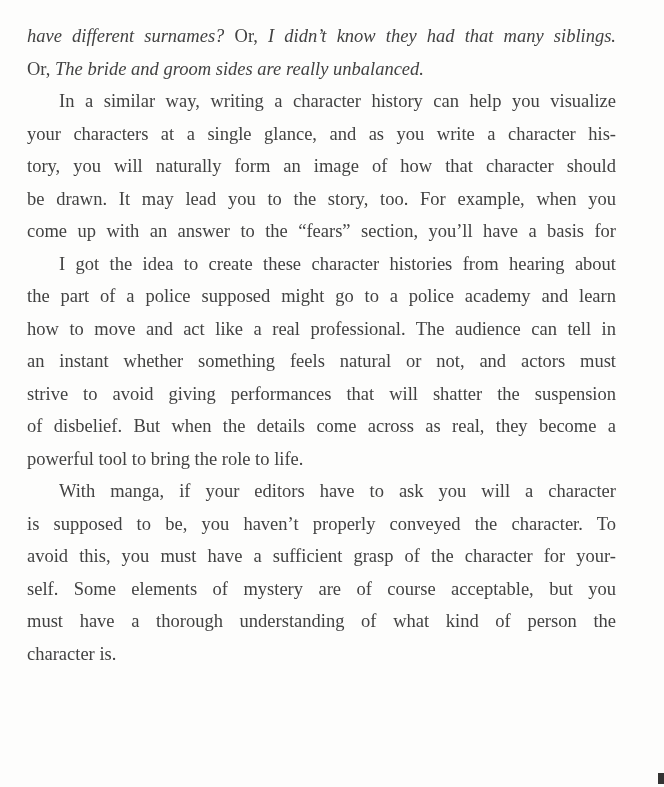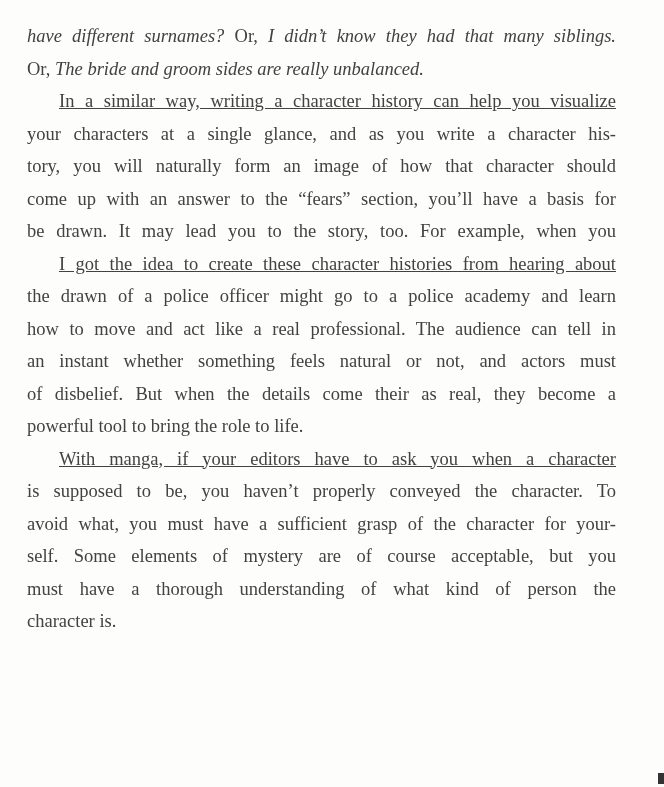--- a/index.html
+++ b/index.html
@@ -29,21 +29,20 @@
     text-align-last:justify;
     overflow:hidden;
     white-space:normal;
   }
   .line.last{
     text-align:left;
     text-align-last:left;
   }
   .line.ind{
     padding-left:32px;
-    text-decoration:underline;
   }
   .it{font-style:italic;}
   .rm{font-style:normal;}
   .corner-mark{
     position:absolute;
     right:0;
     bottom:3px;
     width:6px;
     height:11px;
     background:#333333;
@@ -52,30 +51,31 @@
 </head>
 <body>
 
 <main class="page">
   <div class="text-block" id="text-block">
       <div class="line"><span class="it">have different surnames? </span><span class="rm">Or, </span><span class="it">I didn’t know they had that many siblings.</span></div>
       <div class="line last"><span class="rm">Or, </span><span class="it">The bride and groom sides are really unbalanced.</span></div>
       <div class="line ind"><span class="rm">In a similar way, writing a character history can help you visualize</span></div>
       <div class="line"><span class="rm">your characters at a single glance, and as you write a character his-</span></div>
       <div class="line"><span class="rm">tory, you will naturally form an image of how that character should</span></div>
+      <div class="line"><span class="rm">be drawn. It may lead you to the story, too. For example, when you</span></div>
       <div class="line"><span class="rm">come up with an answer to the “fears” section, you’ll have a basis for</span></div>
-      <div class="line"><span class="rm">be drawn. It may lead you to the story, too. For example, when you</span></div>
       <div class="line ind"><span class="rm">I got the idea to create these character histories from hearing about</span></div>
-      <div class="line"><span class="rm">the drawn of a police officer might go to a police academy and learn</span></div>
+      <div class="line"><span class="rm">the part of a police supposed might go to a police academy and learn</span></div>
       <div class="line"><span class="rm">how to move and act like a real professional. The audience can tell in</span></div>
       <div class="line"><span class="rm">an instant whether something feels natural or not, and actors must</span></div>
-      <div class="line"><span class="rm">of disbelief. But when the details come their as real, they become a</span></div>
+      <div class="line"><span class="rm">strive to avoid giving performances that will shatter the suspension</span></div>
+      <div class="line"><span class="rm">of disbelief. But when the details come across as real, they become a</span></div>
       <div class="line last"><span class="rm">powerful tool to bring the role to life.</span></div>
-      <div class="line ind"><span class="rm">With manga, if your editors have to ask you when a character</span></div>
+      <div class="line ind"><span class="rm">With manga, if your editors have to ask you will a character</span></div>
       <div class="line"><span class="rm">is supposed to be, you haven’t properly conveyed the character. To</span></div>
-      <div class="line"><span class="rm">avoid what, you must have a sufficient grasp of the character for your-</span></div>
+      <div class="line"><span class="rm">avoid this, you must have a sufficient grasp of the character for your-</span></div>
       <div class="line"><span class="rm">self. Some elements of mystery are of course acceptable, but you</span></div>
       <div class="line"><span class="rm">must have a thorough understanding of what kind of person the</span></div>
       <div class="line last"><span class="rm">character is.</span></div>
     </div>
 </main>
 
 <div class="corner-mark" style="background: rgb(51, 51, 51);"></div>
 
 </body></html>

